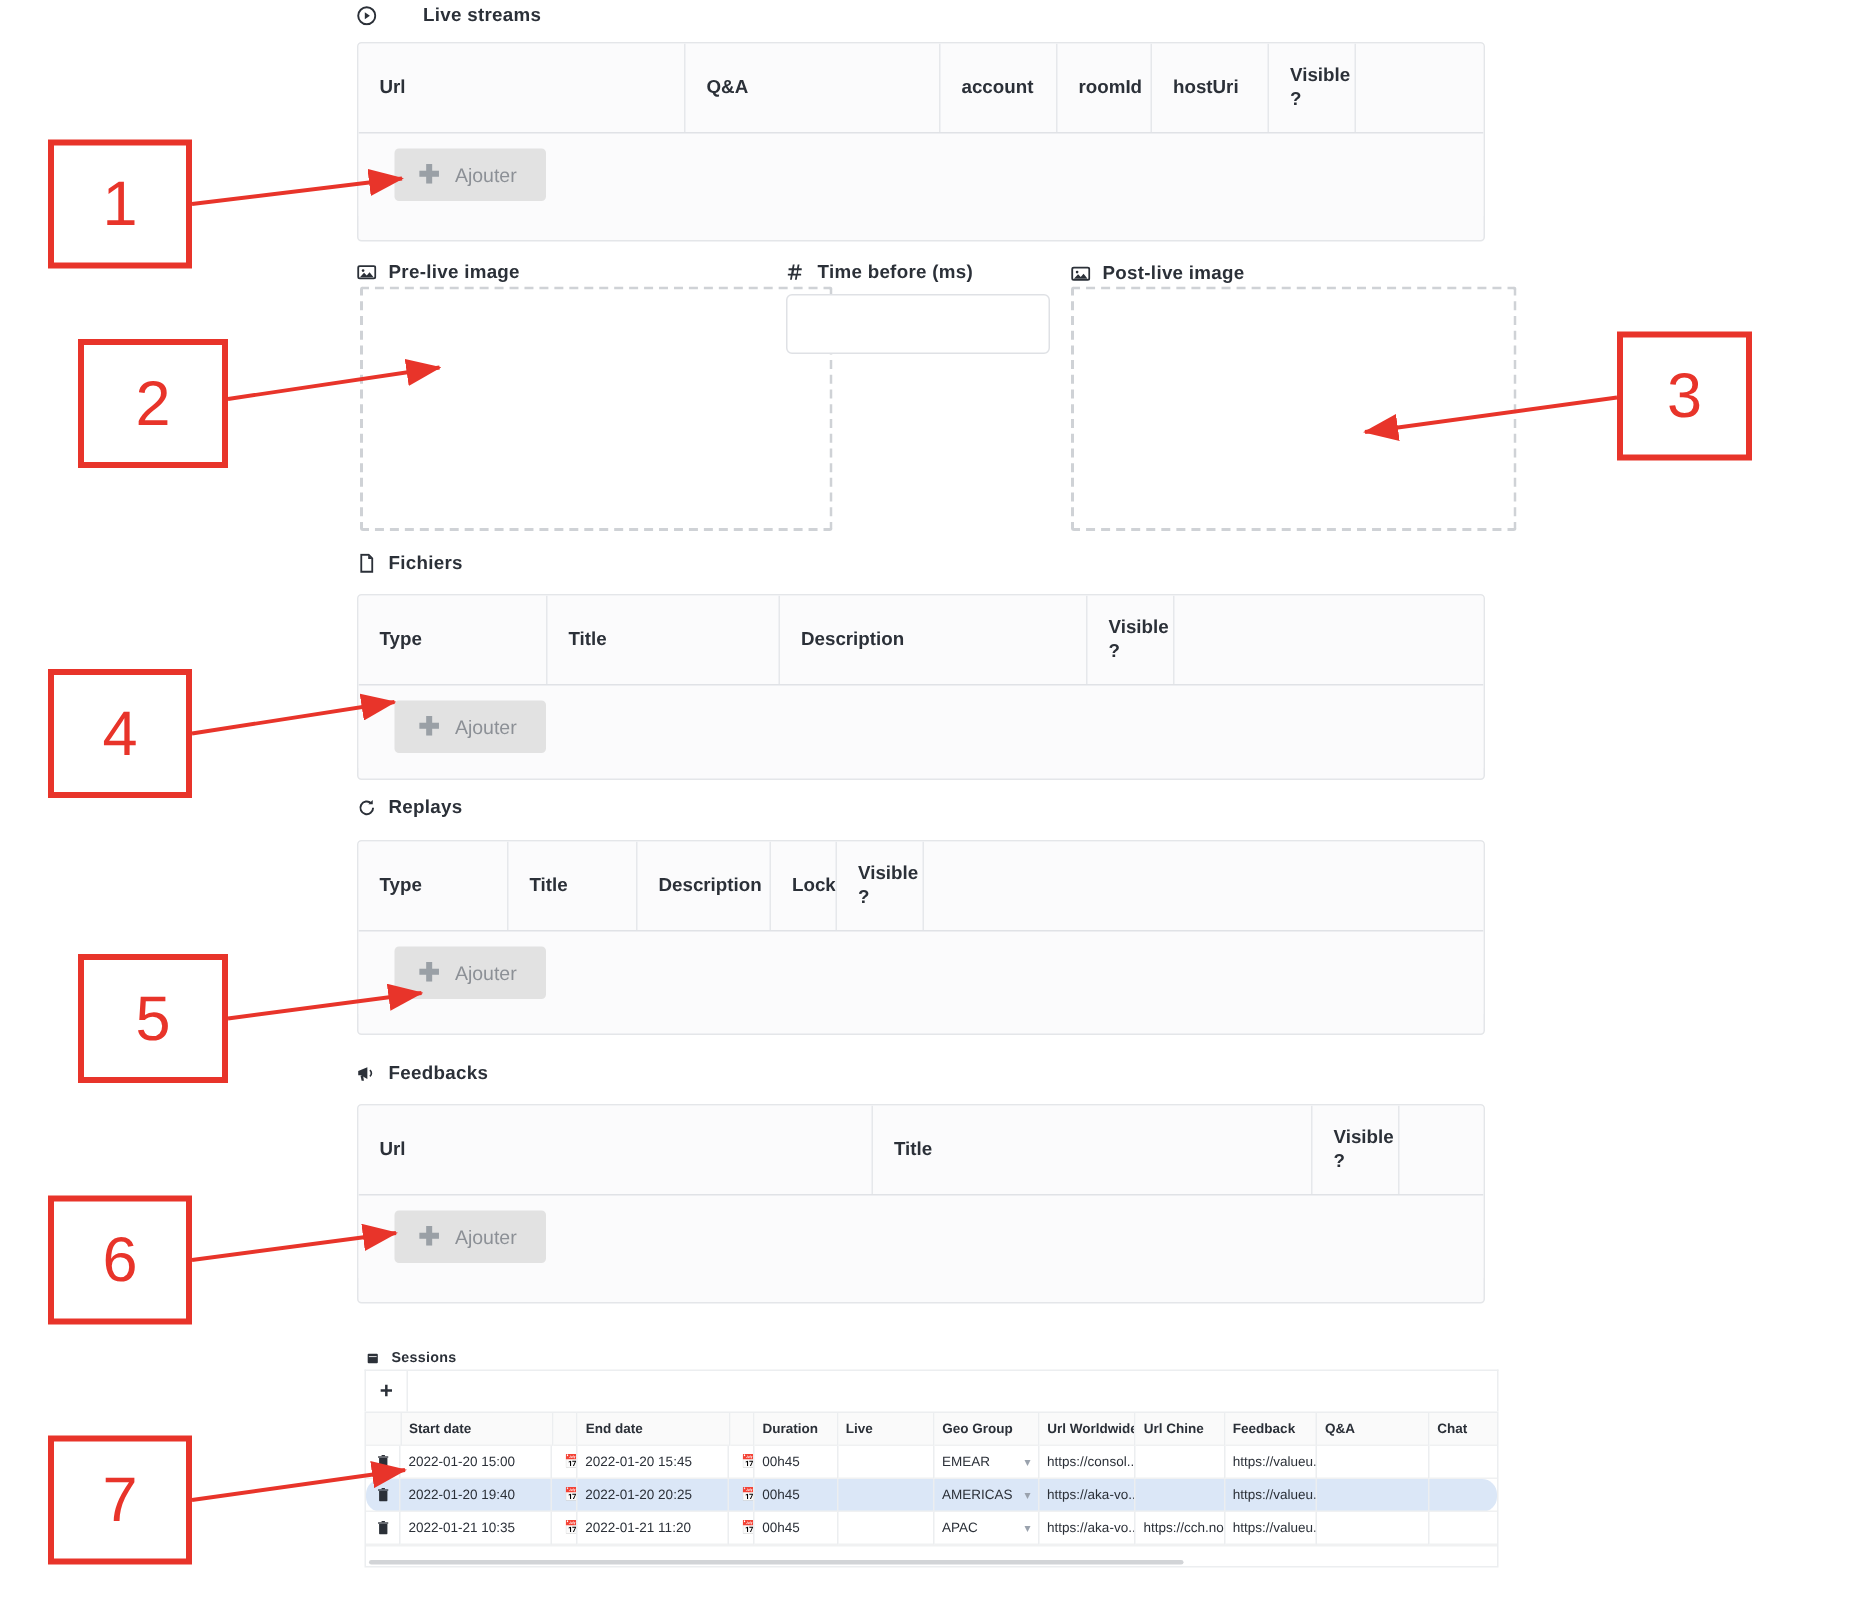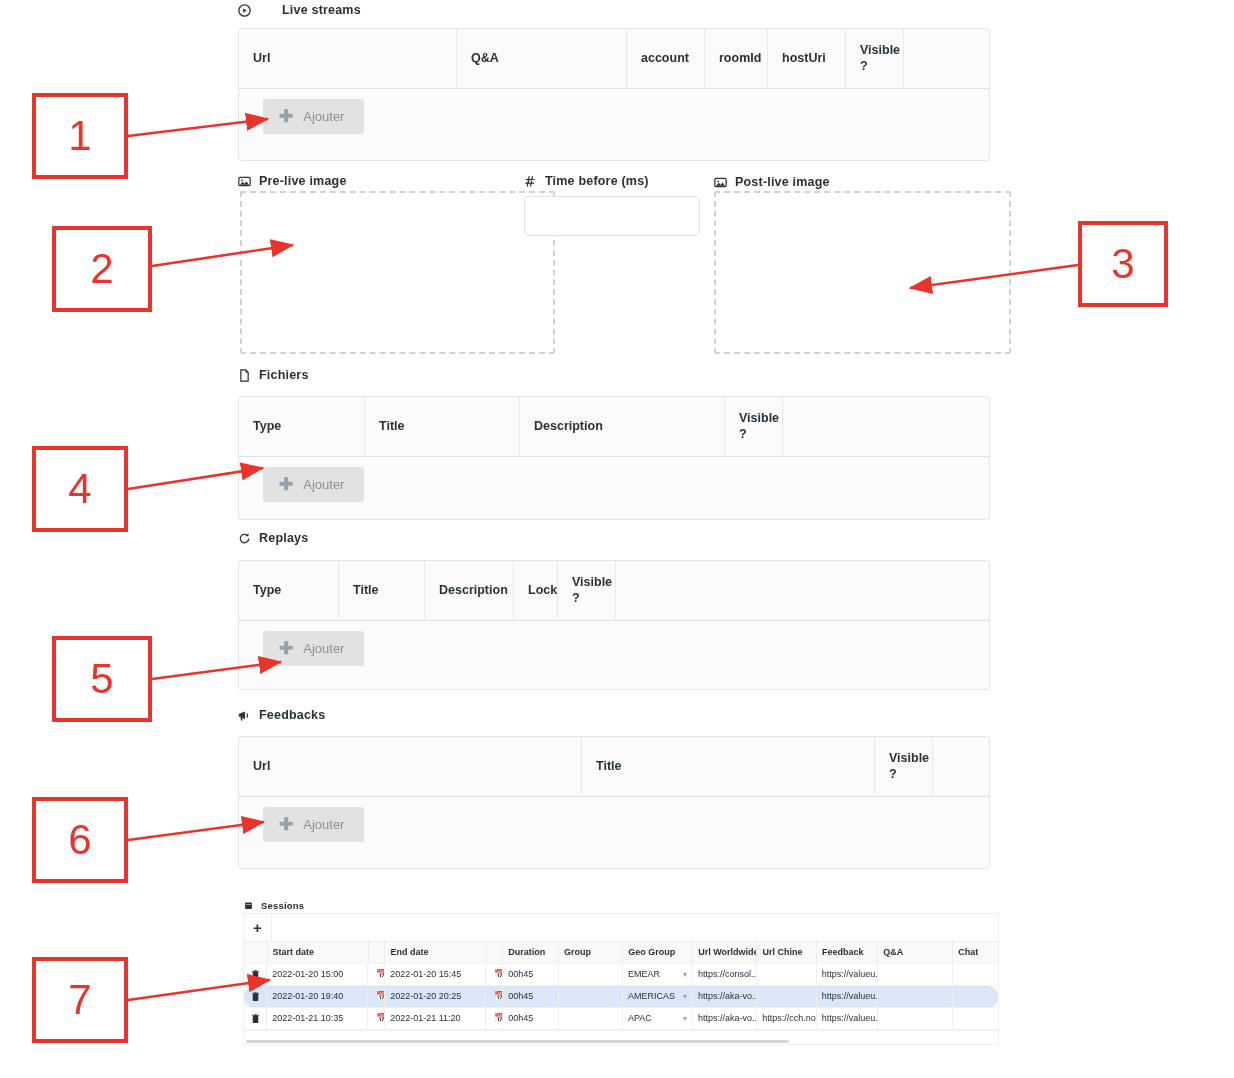--- a/index.html
+++ b/index.html
@@ -324,21 +324,21 @@
 
     <div class="sess-grid">
 
       <div class="sess-row hrow">
         <div class="sess-cell hcell" style="width:24px;"></div>
         <div class="sess-cell hcell" style="width:104px;">Start date</div>
         <div class="sess-cell hcell" style="width:17px;"></div>
         <div class="sess-cell hcell" style="width:104px;">End date</div>
         <div class="sess-cell hcell" style="width:17px;"></div>
         <div class="sess-cell hcell" style="width:57px;">Duration</div>
-        <div class="sess-cell hcell" style="width:66px;">Group</div>
+        <div class="sess-cell hcell" style="width:66px;">Live</div>
         <div class="sess-cell hcell" style="width:72px;">Geo Group</div>
         <div class="sess-cell hcell" style="width:66px;">Url Worldwide</div>
         <div class="sess-cell hcell" style="width:61px;">Url Chine</div>
         <div class="sess-cell hcell" style="width:63px;">Feedback</div>
         <div class="sess-cell hcell" style="width:77px;">Q&amp;A</div>
         <div class="sess-cell hcell" style="width:46px;border-right:none;">Chat</div>
       </div>
 
       <div class="sess-row">
         <div class="sess-cell del" style="width:24px;">

